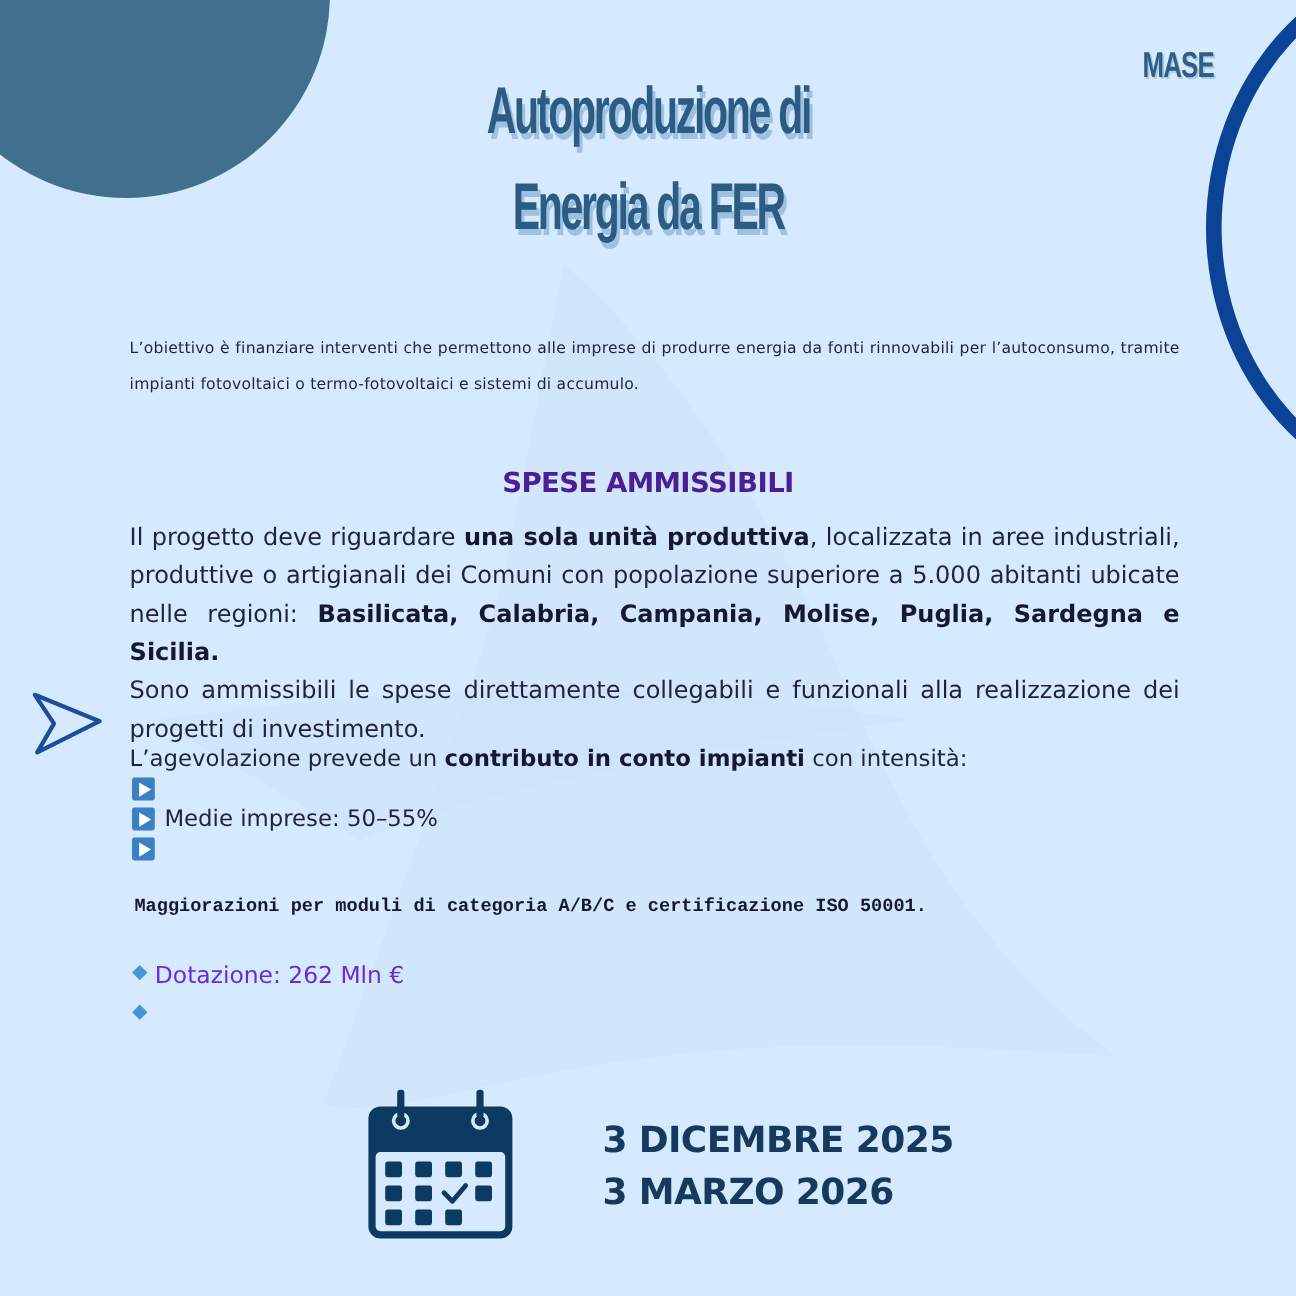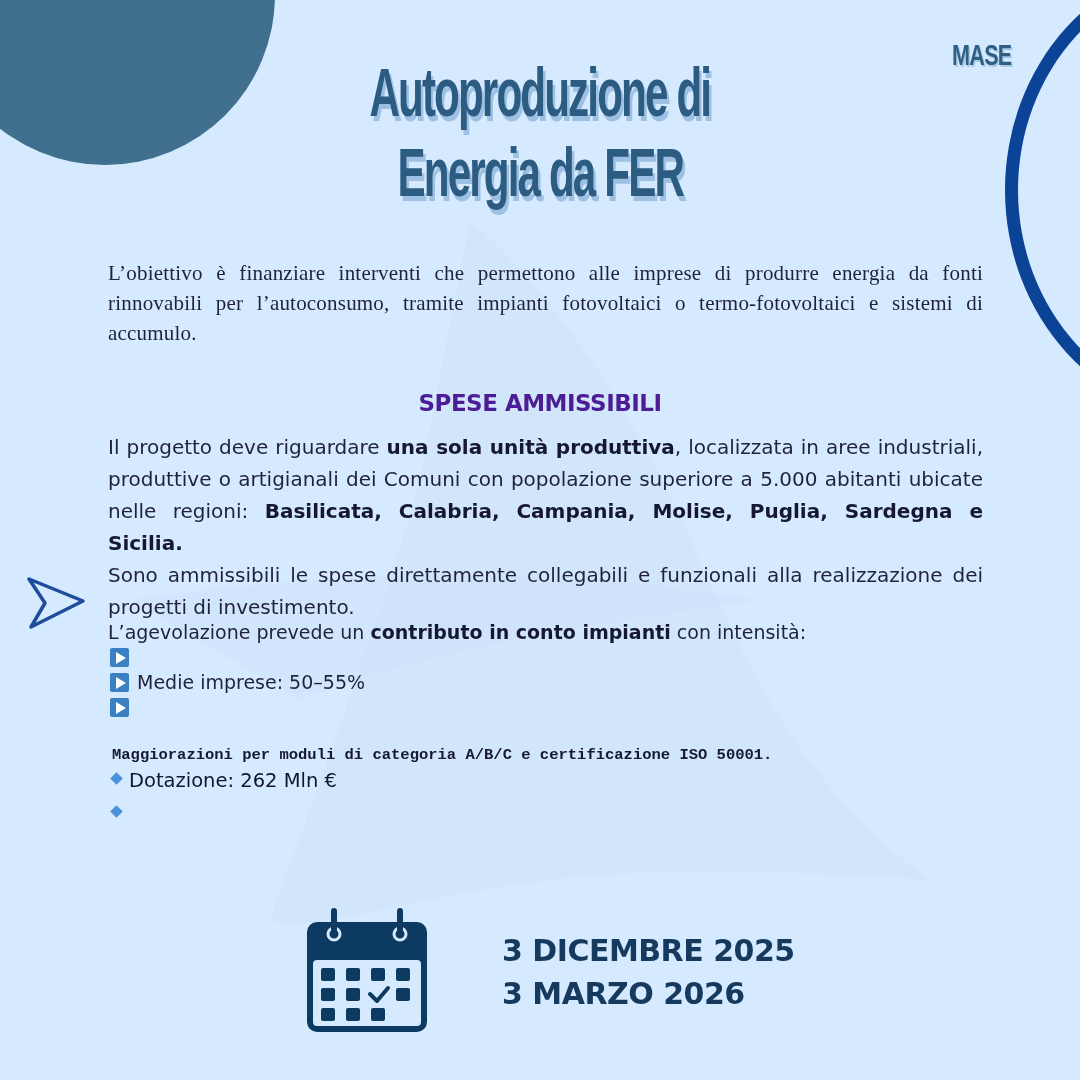--- a/index.html
+++ b/index.html
@@ -20,29 +20,28 @@
   }
   .mase {
     position:absolute; left:952px; top:38px;
     font-family:"Liberation Sans", sans-serif; font-weight:700; font-size:30px;
     color:#2f5f83; letter-spacing:-1px; transform:scaleX(0.72); transform-origin:left top;
     text-shadow:2px 2px 0 #a9c9e6;
   }
   .title {
     position:absolute; left:0; right:0; top:52px; text-align:center;
     font-family:"Liberation Sans", sans-serif; font-weight:700;
-    font-size:68px; line-height:80px; color:#2c5c82; letter-spacing:-3px;
+    font-size:55px; line-height:80px; color:#2c5c82; letter-spacing:-3px;
     text-shadow:4px 5px 0 #9ec1e3;
   }
   .title span { display:inline-block; transform:scaleX(0.62); }
   .intro {
-    position:absolute; left:108px; width:875px; top:258px;
-    font-size:21px; line-height:30px; text-align:justify; color:#1f2238;
+    position:absolute; left:108px; width:875px; top:276px;
+    font-size:13px; line-height:30px; text-align:justify; color:#1f2238;
     letter-spacing:0.2px;
-    font-family:Liberation Serif, serif;
   }
   .section-title {
     position:absolute; left:0; right:0; top:390px; text-align:center;
     font-weight:700; font-size:23px; color:#4c1d95; letter-spacing:-0.5px;
   }
   .spese {
     position:absolute; left:108px; width:875px; top:431px;
     font-size:20px; line-height:32px; text-align:justify; color:#1f2238;
   }
   .spese b { color:#161833; }
@@ -60,22 +59,22 @@
   .play-box::after {
     content:""; border-left:10px solid #fff; border-top:6px solid transparent;
     border-bottom:6px solid transparent; margin-left:2px;
   }
   .note {
     position:absolute; left:112px; top:746px; font-size:15.5px; font-weight:700;
     color:#161833;
     font-family:Liberation Mono, monospace;
   }
   .bullets {
-    position:absolute; left:112px; top:764px; font-size:19.5px; line-height:33px;
-    color:#0f172a;
+    position:absolute; left:112px; top:796px; font-size:19.5px; line-height:33px;
+    color:#6d28d9;
   }
   .diamond {
     display:inline-block; width:9px; height:9px; background:#4a93db;
     transform:rotate(45deg); margin-right:8px; vertical-align:middle; position:relative; top:-3px;
   }
   .cal { position:absolute; left:303px; top:908px; }
   .dates {
     position:absolute; left:502px; top:929px; font-weight:700; font-size:30px;
     line-height:43px; color:#163a5e; letter-spacing:-0.5px;
   }

